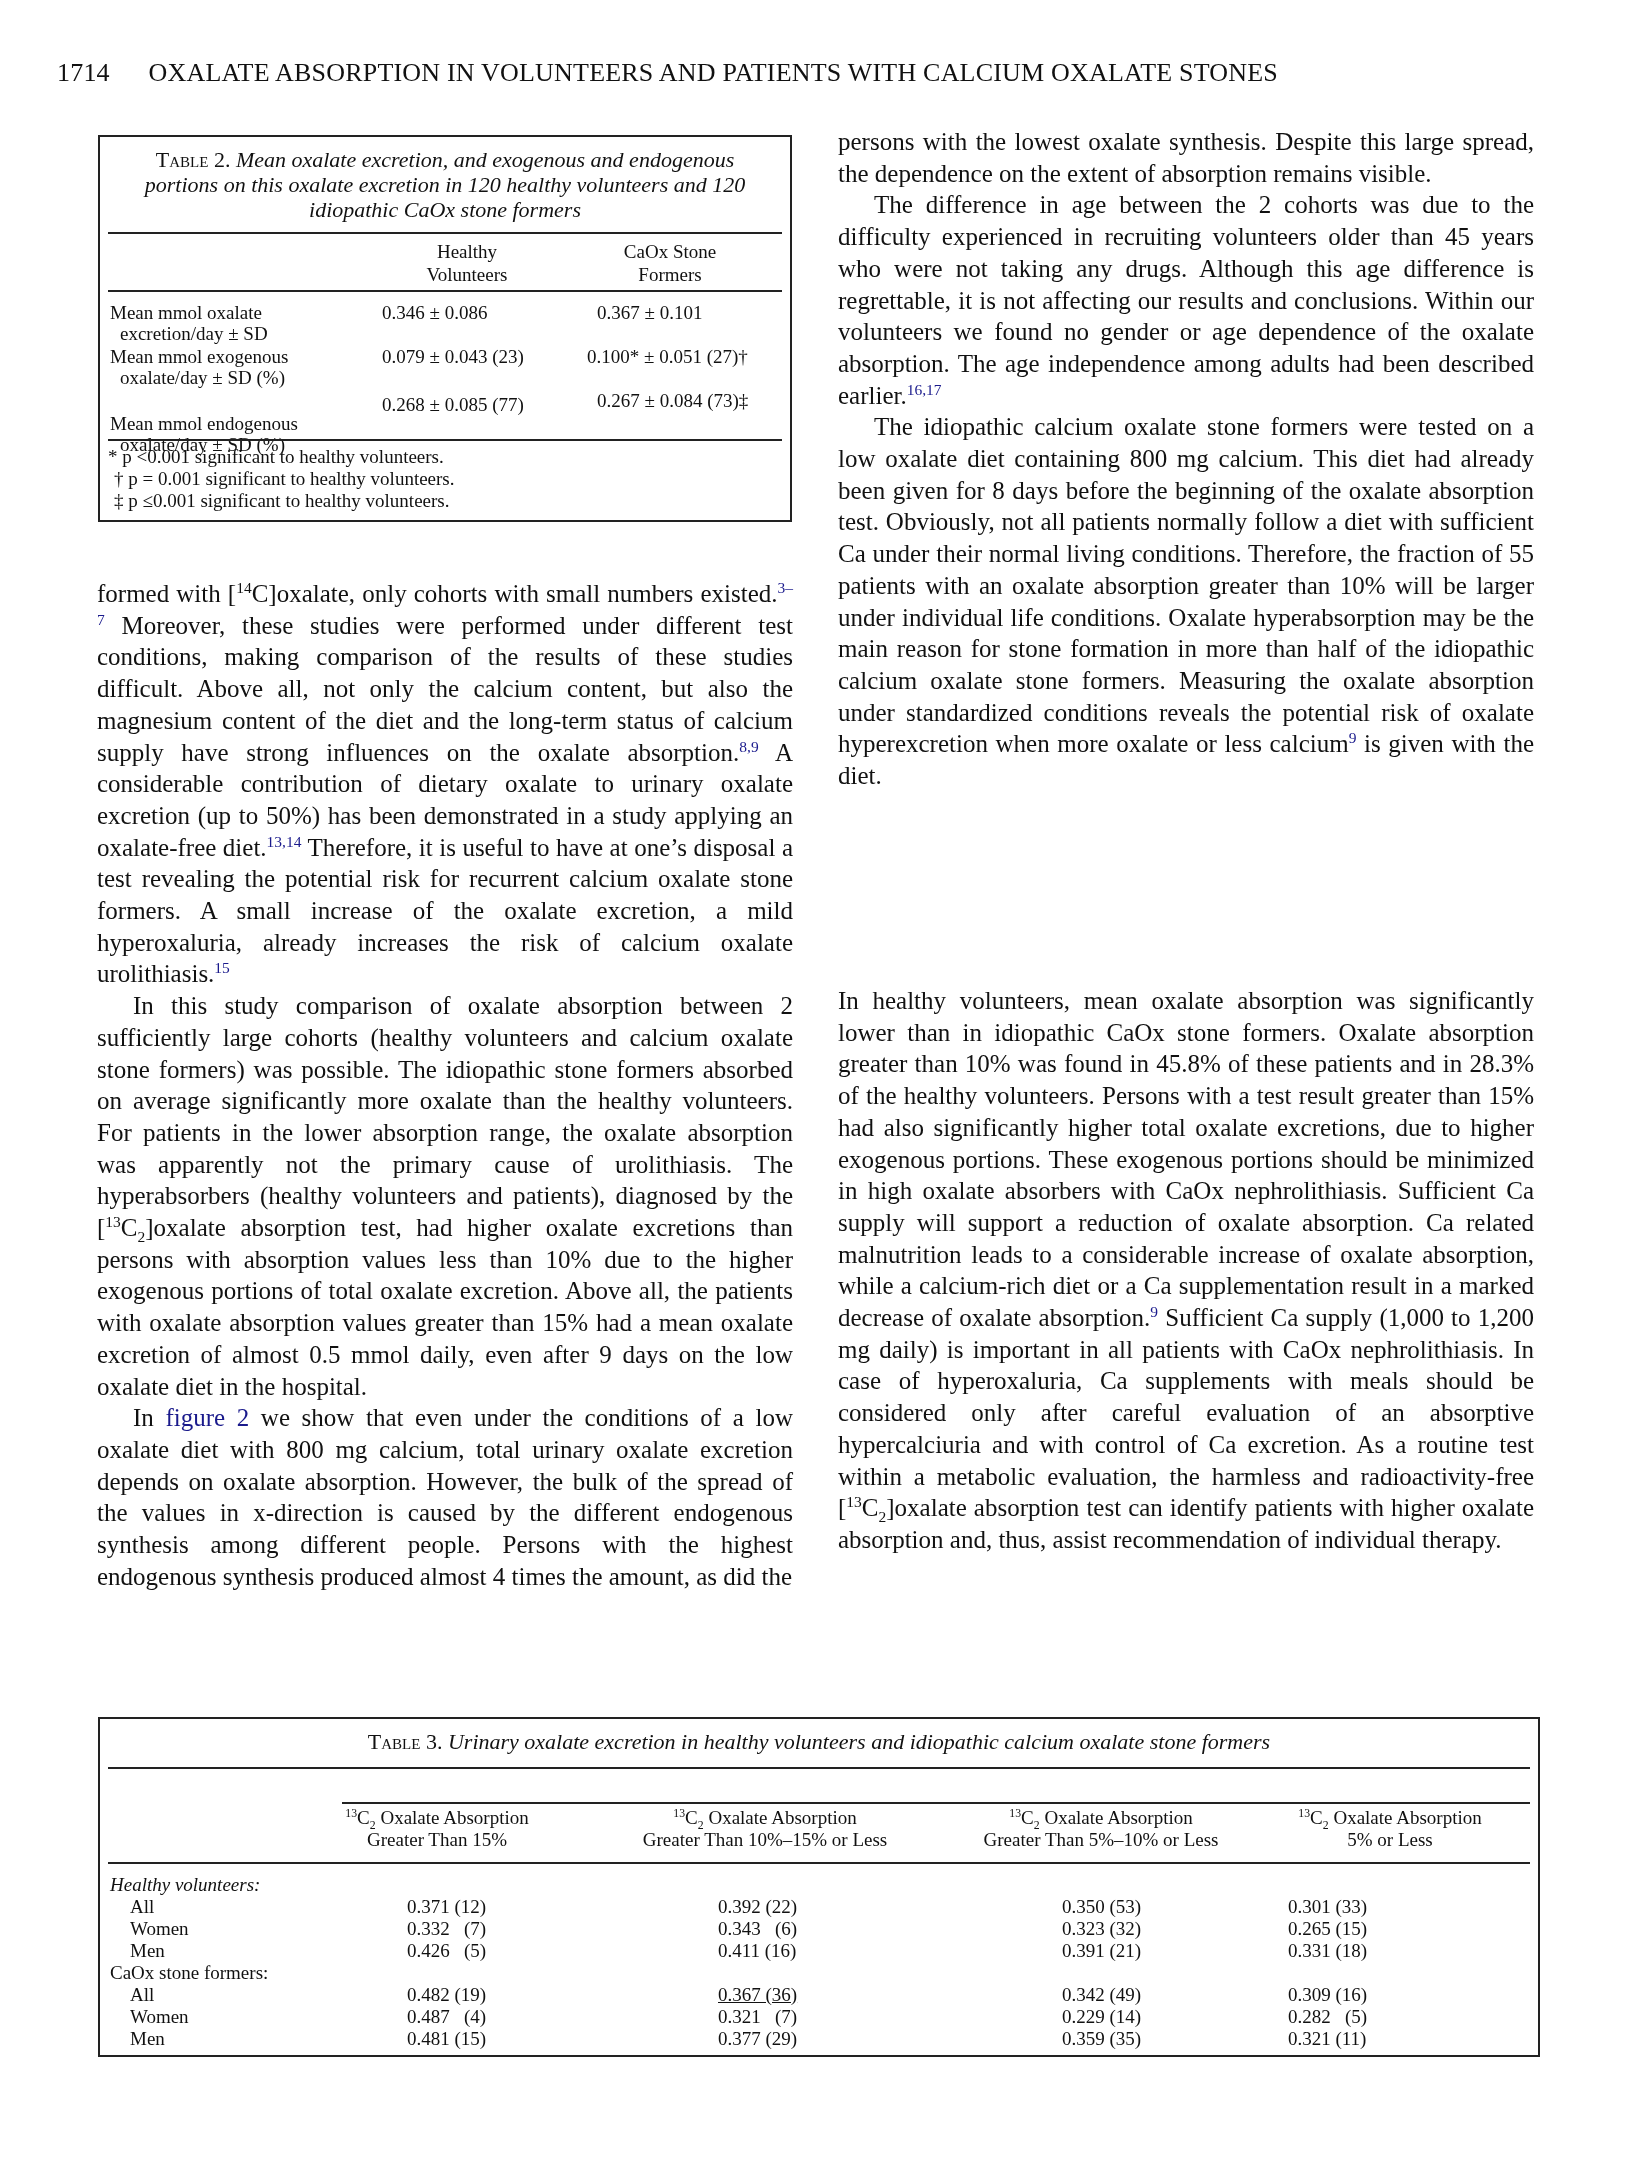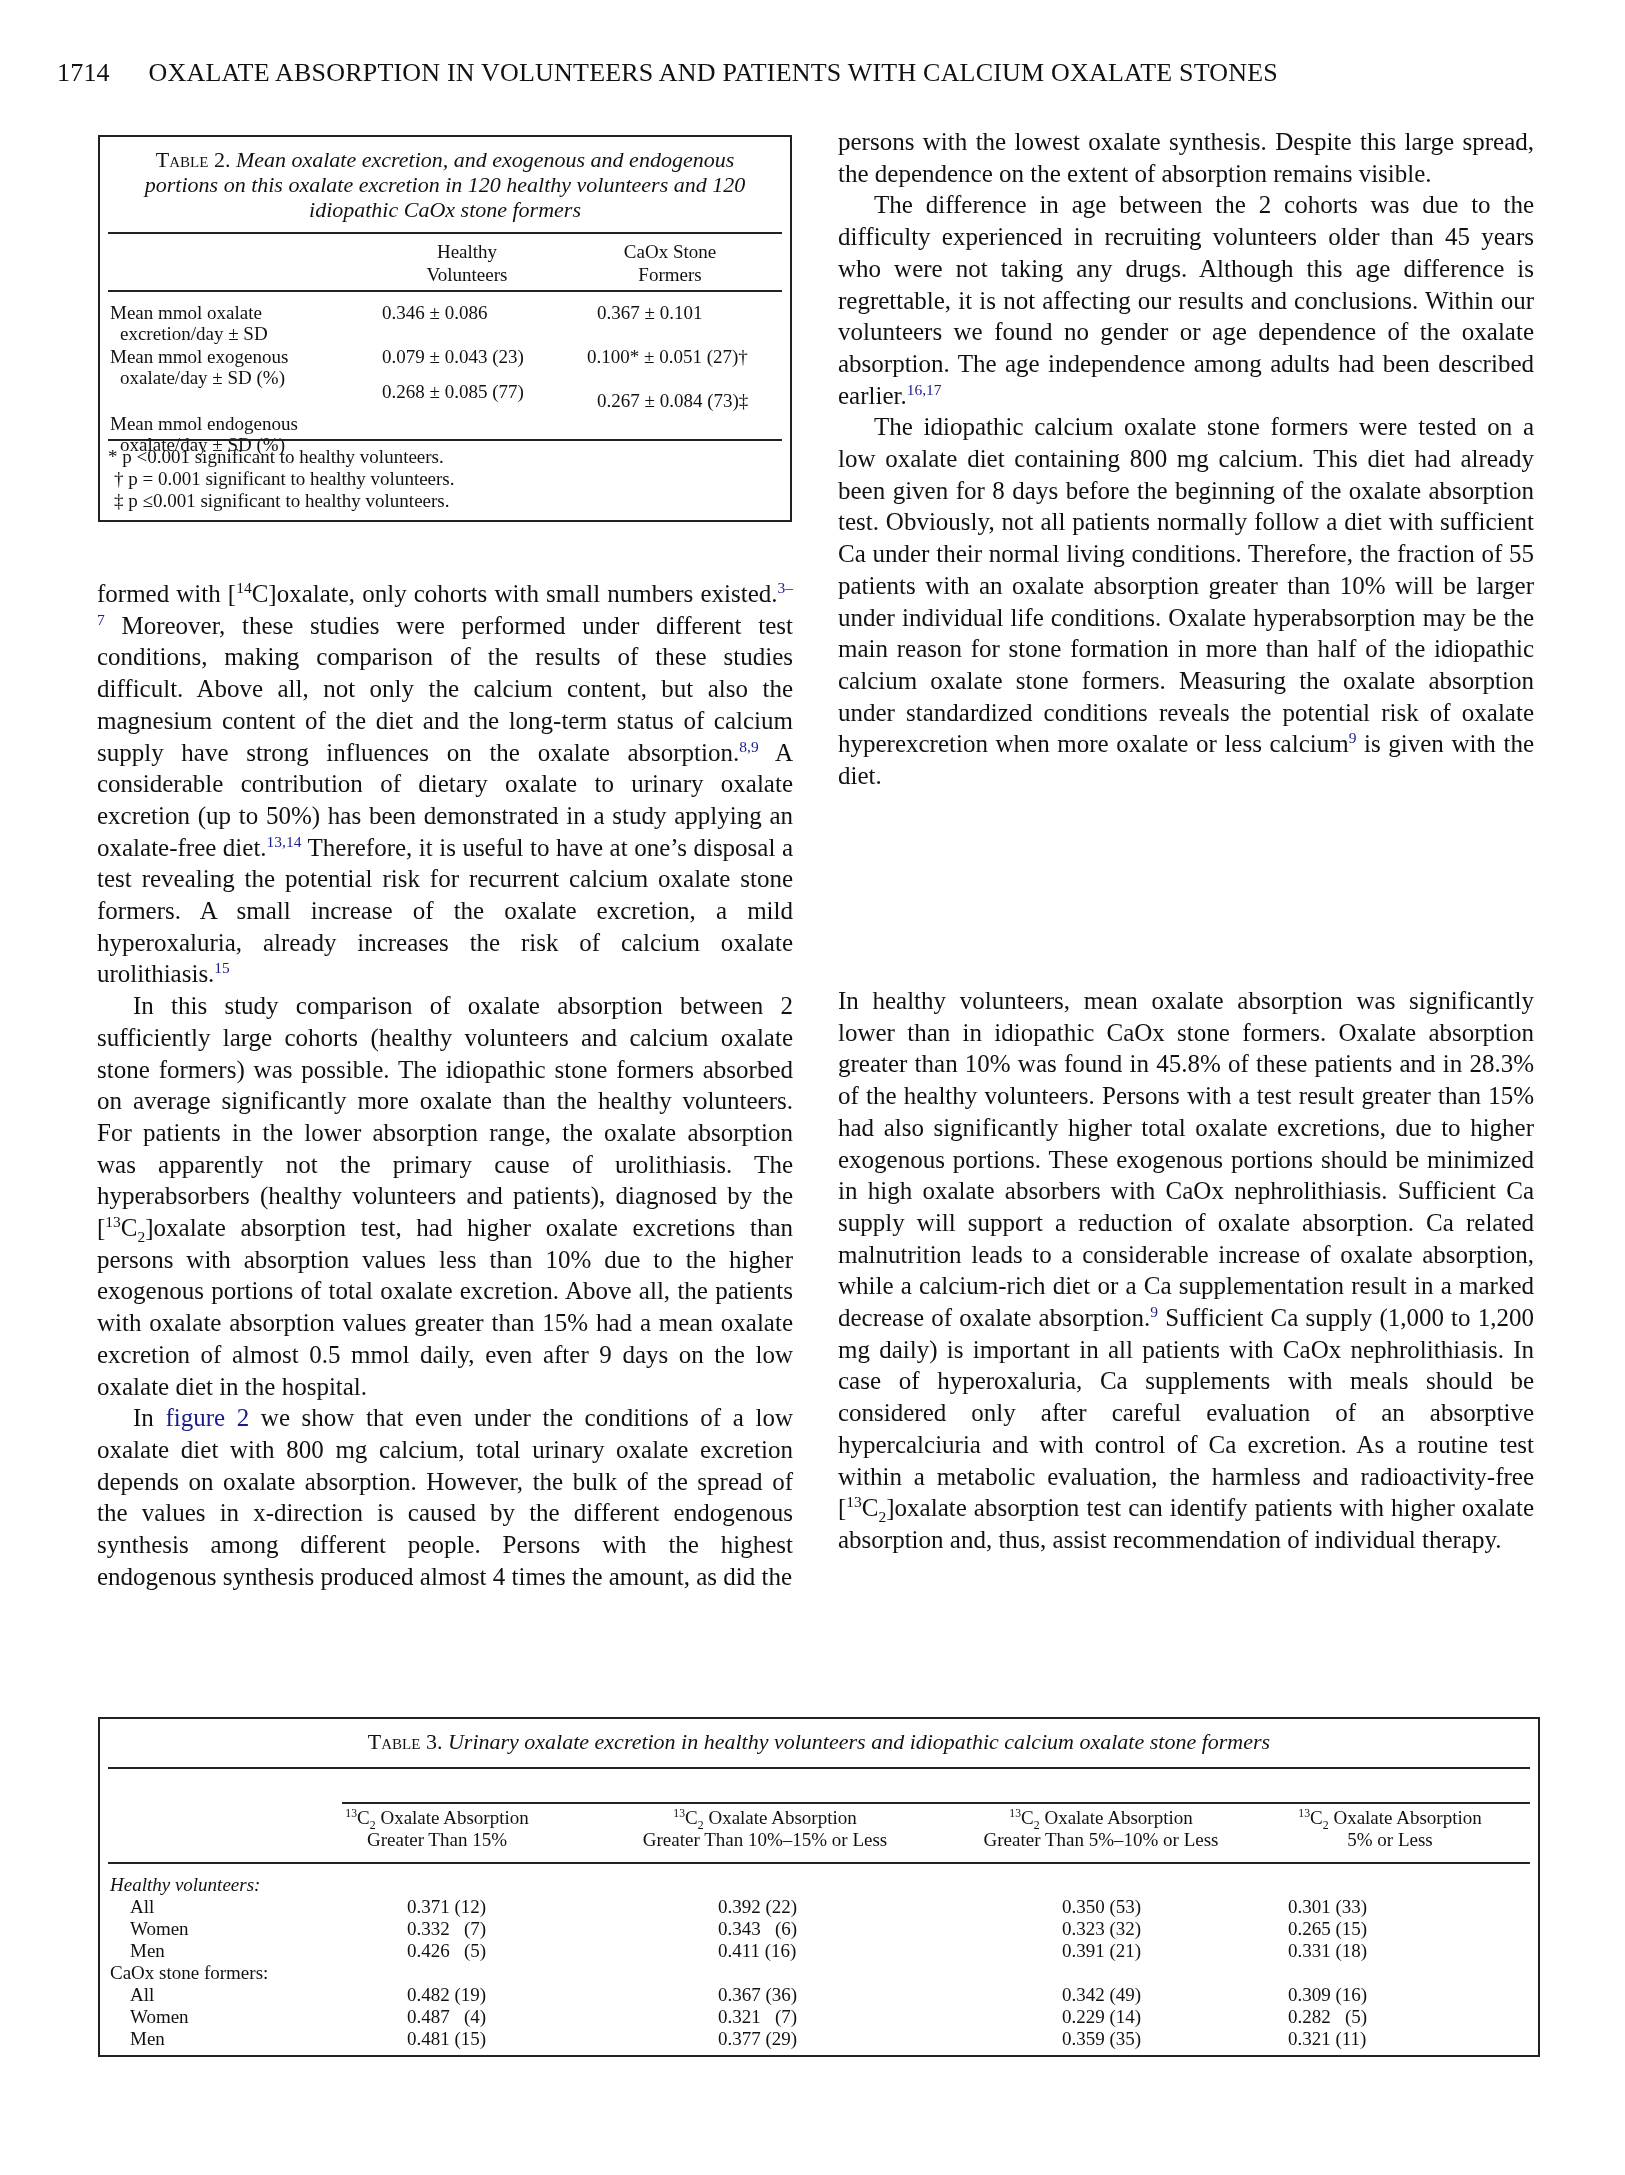--- a/index.html
+++ b/index.html
@@ -83,21 +83,21 @@
     <div>Mean mmol exogenous</div>
     <div class="ind">oxalate/day ± SD (%)</div>
   </div>
   <div class="val" style="left:282px;top:209px;">0.079 ± 0.043 (23)</div>
   <div class="val" style="left:487px;top:209px;">0.100* ± 0.051 (27)†</div>
 
   <div class="rowl" style="top:253px;margin-top:23px;">
     <div>Mean mmol endogenous</div>
     <div class="ind">oxalate/day ± SD (%)</div>
   </div>
-  <div class="val" style="left:282px;top:244px;">0.268 ± 0.085 (77)</div>
+  <div class="val" style="left:282px;top:257px;">0.268 ± 0.085 (77)</div>
   <div class="val" style="left:497px;top:253px;">0.267 ± 0.084 (73)‡</div>
 
   <div class="rule" style="top:302px;"></div>
   <div class="fn" style="top:309px;">* p &lt;0.001 significant to healthy volunteers.</div>
   <div class="fn" style="top:331px;left:14px;">† p = 0.001 significant to healthy volunteers.</div>
   <div class="fn" style="top:353px;left:14px;">‡ p ≤0.001 significant to healthy volunteers.</div>
 </div>
 
 <div class="col left-col">
   <p><span>formed with [</span><sup class="iso">14</sup><span>C]oxalate, only cohorts with small numbers existed.</span><span class="ref">3–7</span><span> Moreover, these studies were performed under different test conditions, making comparison of the results of these studies difficult. Above all, not only the calcium content, but also the magnesium content of the diet and the long-term status of calcium supply have strong influences on the oxalate absorption.</span><span class="ref">8,9</span><span> A considerable contribution of dietary oxalate to urinary oxalate excretion (up to 50%) has been demonstrated in a study applying an oxalate-free diet.</span><span class="ref">13,14</span><span> Therefore, it is useful to have at one’s disposal a test revealing the potential risk for recurrent calcium oxalate stone formers. A small increase of the oxalate excretion, a mild hyperoxaluria, already increases the risk of calcium oxalate urolithiasis.</span><span class="ref">15</span></p>
@@ -160,21 +160,21 @@
   <div class="cell" style="left:1188px;top:221px;">0.331 (18)</div>
 
   <div class="rowl" style="top:243px;">CaOx stone formers:</div>
   <div class="rowl ind" style="top:265px;">All</div>
   <div class="rowl ind" style="top:287px;">Women</div>
   <div class="rowl ind" style="top:309px;">Men</div>
 
   <div class="cell" style="left:307px;top:265px;">0.482 (19)</div>
   <div class="cell" style="left:307px;top:287px;">0.487   (4)</div>
   <div class="cell" style="left:307px;top:309px;">0.481 (15)</div>
-  <div class="cell" style="left:618px;top:265px;">0.367 (36)</div>
+  <div class="cell" style="left:618px;top:265px;text-decoration:underline;">0.367 (36)</div>
   <div class="cell" style="left:618px;top:287px;">0.321   (7)</div>
   <div class="cell" style="left:618px;top:309px;">0.377 (29)</div>
   <div class="cell" style="left:962px;top:265px;text-align:center;">0.342 (49)</div>
   <div class="cell" style="left:962px;top:287px;">0.229 (14)</div>
   <div class="cell" style="left:962px;top:309px;">0.359 (35)</div>
   <div class="cell" style="left:1188px;top:265px;">0.309 (16)</div>
   <div class="cell" style="left:1188px;top:287px;">0.282   (5)</div>
   <div class="cell" style="left:1188px;top:309px;">0.321 (11)</div>
 </div>
 

